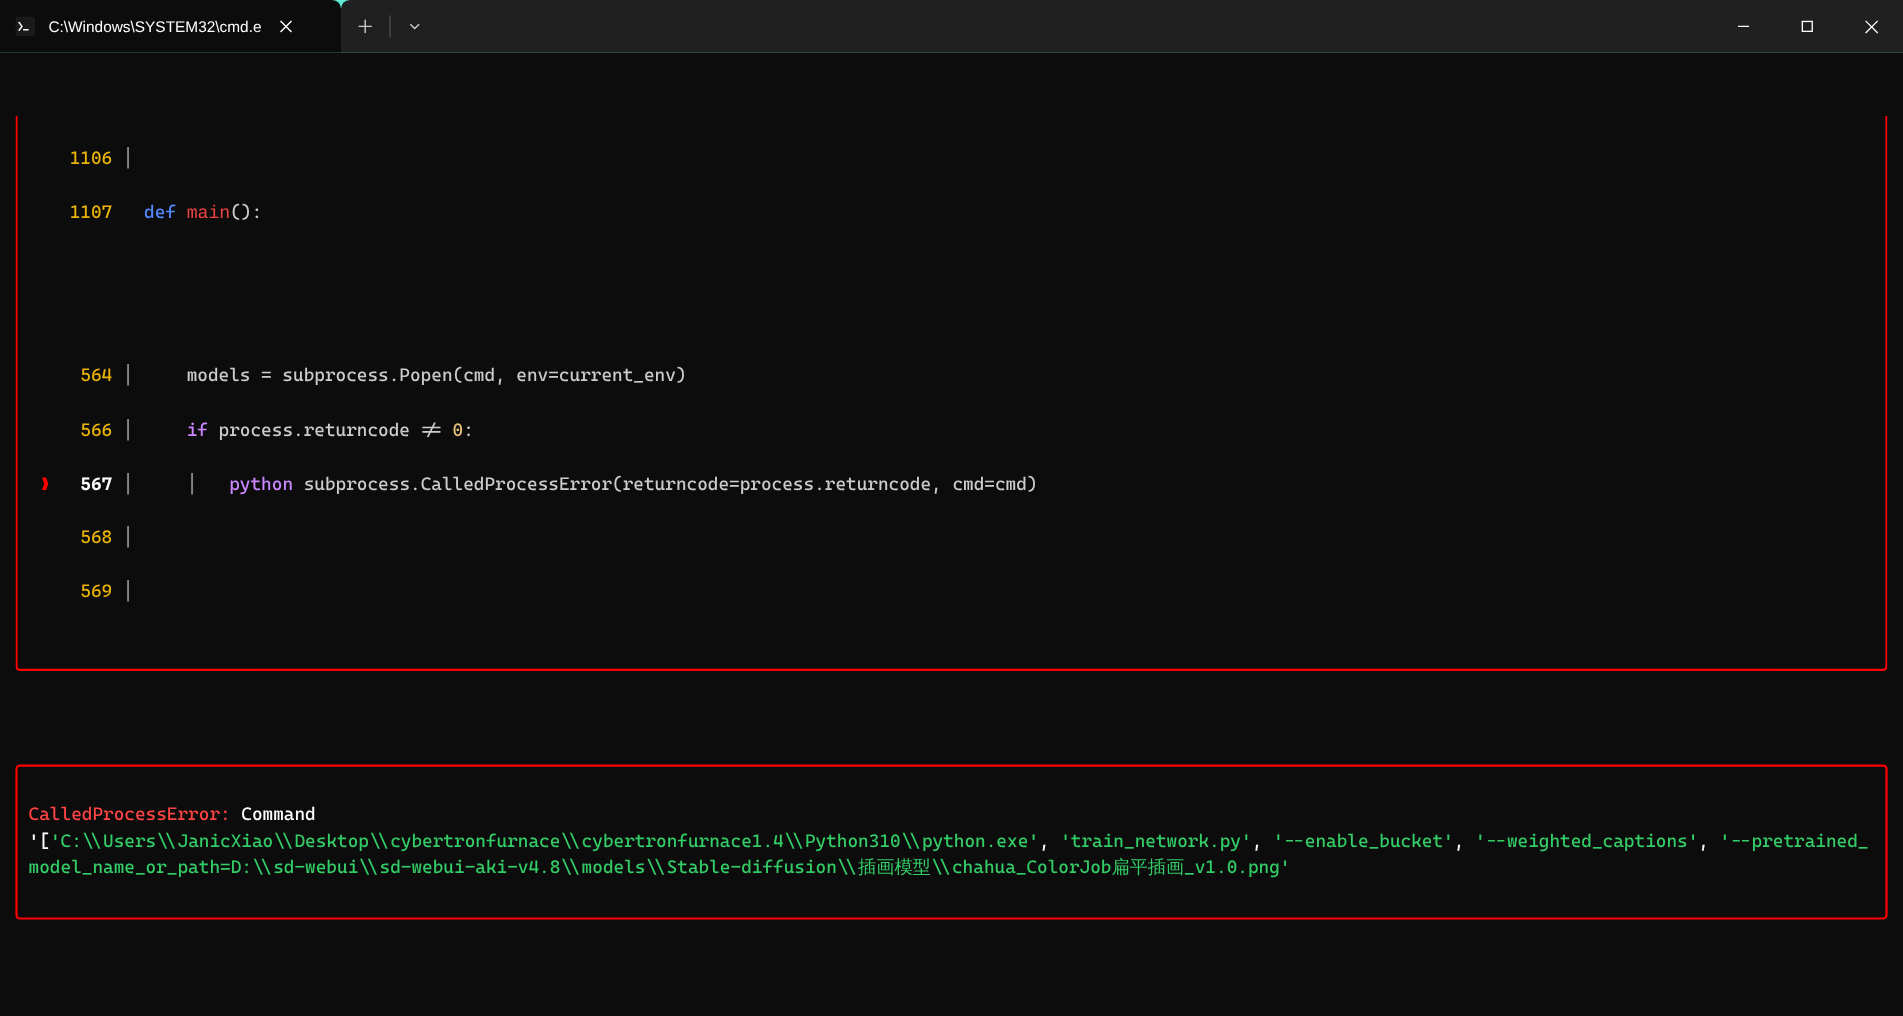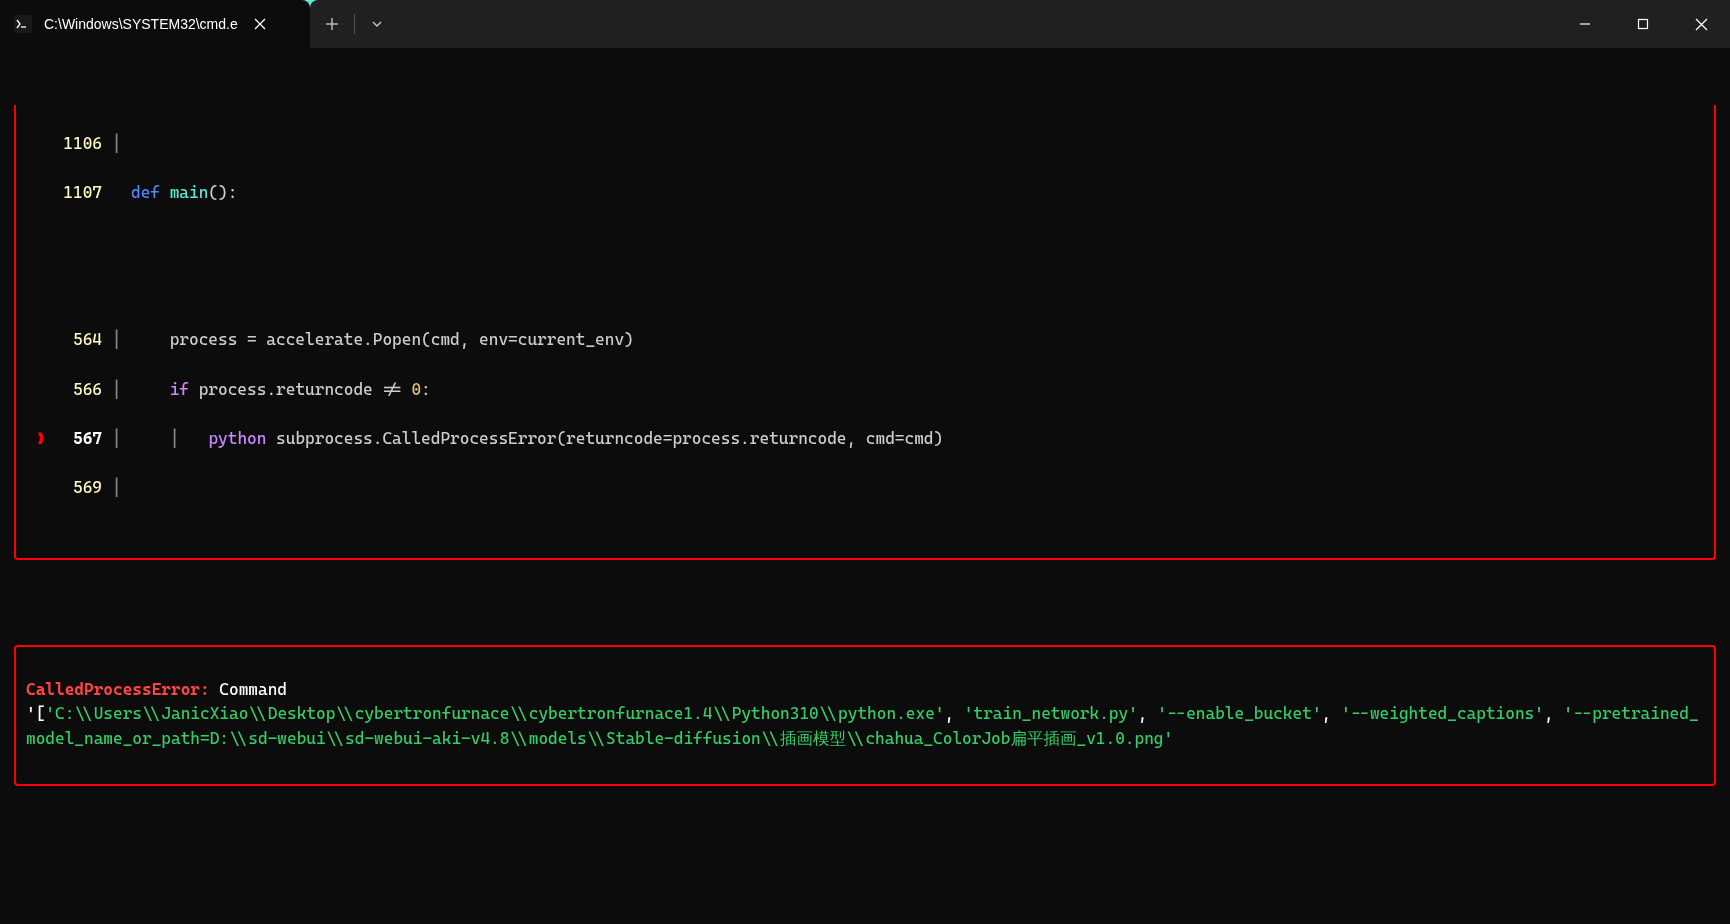--- a/index.html
+++ b/index.html
@@ -99,31 +99,31 @@
   border: 2px solid #ff0000;
   border-radius: 4px;
   padding: 6px 10px 8px 10px;
   margin-bottom: 12px;
 }
 .box-top {
   border-top: none;
   border-radius: 0 0 4px 4px;
   padding-top: 2px;
 }
-.ln { color: #fef9c3; display: inline-block; width: 56px; text-align: right; }
+.ln { color: #eab308; display: inline-block; width: 56px; text-align: right; }
 .ln-hl { color: #ffffff; font-weight: bold; }
 .kw-def { color: #5588ff; text-align: center; }
 .kw-if { color: #cc88ff; }
 .kw-raise { color: #cc88ff; }
-.fn-name { color: #5eead4; }
+.fn-name { color: #ef4444; font-family: Liberation Mono, monospace; }
 .str-yellow { color: #e5c07b; }
 .num-blue { color: #5599ff; font-weight: bold; }
 .kw-in { color: #cc88ff; }
 .fn-green { color: #33cc66; }
-.err-red { color: #ff4444; font-weight: bold; }
+.err-red { color: #ff4444; font-weight: normal; }
 .err-marker { color: #ff0000; font-weight: bold; display: inline-block; width: 20px; text-align: right; }
 .gut-bar { color: #888; }
 .white { color: #ffffff; }
 .str-g { color: #33cc66; }
 .row { display: flex; }
 .gut-col { flex-shrink: 0; }
 .code-col { flex: 1; }
 </style>
 </head>
 <body>
@@ -178,23 +178,24 @@
     </div>
   </div>
 </div>
 
 <div class="terminal">
   <div class="box box-top">
 <div class="row"><span class="gut-col"><span class="err-marker">&nbsp;</span><span class="ln">1106</span> <span class="gut-bar">│</span> </span><span class="code-col"></span></div>
 <div class="row"><span class="gut-col"><span class="err-marker">&nbsp;</span><span class="ln">1107</span>   </span><span class="code-col"><span class="kw-def">def </span><span class="fn-name">main</span><span>():</span></span></div>
 <div>&nbsp;</div>
 <div>&nbsp;</div>
-<div class="row"><span class="gut-col"><span class="err-marker">&nbsp;</span><span class="ln"> 564</span> <span class="gut-bar">│</span> </span><span class="code-col">    process = accelerate.Popen(cmd, env=current_env)</span></div>
+<div class="row"><span class="gut-col"><span class="err-marker">&nbsp;</span><span class="ln"> 564</span> <span class="gut-bar">│</span> </span><span class="code-col">    models = subprocess.Popen(cmd, env=current_env)</span></div>
 <div class="row"><span class="gut-col"><span class="err-marker">&nbsp;</span><span class="ln"> 566</span> <span class="gut-bar">│</span> </span><span class="code-col">    <span class="kw-if">if</span><span> process.returncode != </span><span class="str-yellow">0</span><span>:</span></span></div>
 <div class="row"><span class="gut-col"><span class="err-marker">❱</span><span class="ln ln-hl"> 567</span> <span class="gut-bar">│</span> </span><span class="code-col">    <span class="gut-bar">│</span>   <span class="kw-raise">python</span><span> subprocess.CalledProcessError(returncode=process.returncode, cmd=cmd)</span></span></div>
+<div class="row"><span class="gut-col"><span class="err-marker">&nbsp;</span><span class="ln"> 568</span> <span class="gut-bar">│</span></span></div>
 <div class="row"><span class="gut-col"><span class="err-marker">&nbsp;</span><span class="ln"> 569</span> <span class="gut-bar">│</span></span></div>
   </div>
 
   <div class="box">
 <span class="err-red">CalledProcessError: </span><span class="white">Command</span>
 <span class="white">'[</span><span id="args-container"><span class="str-g">'C:\\Users\\JanicXiao\\Desktop\\cybertronfurnace\\cybertronfurnace1.4\\Python310\\python.exe'</span><span class="white">, </span><span class="str-g">'train_network.py'</span><span class="white">, </span><span class="str-g">'--enable_bucket'</span><span class="white">, </span><span class="str-g">'--weighted_captions'</span><span class="white">, </span><span class="str-g">'--pretrained_model_name_or_path=D:\\sd-webui\\sd-webui-aki-v4.8\\models\\Stable-diffusion\\插画模型\\chahua_ColorJob扁平插画_v1.0.png'</span></span>
   </div>
 </div>
 
 </body></html>

